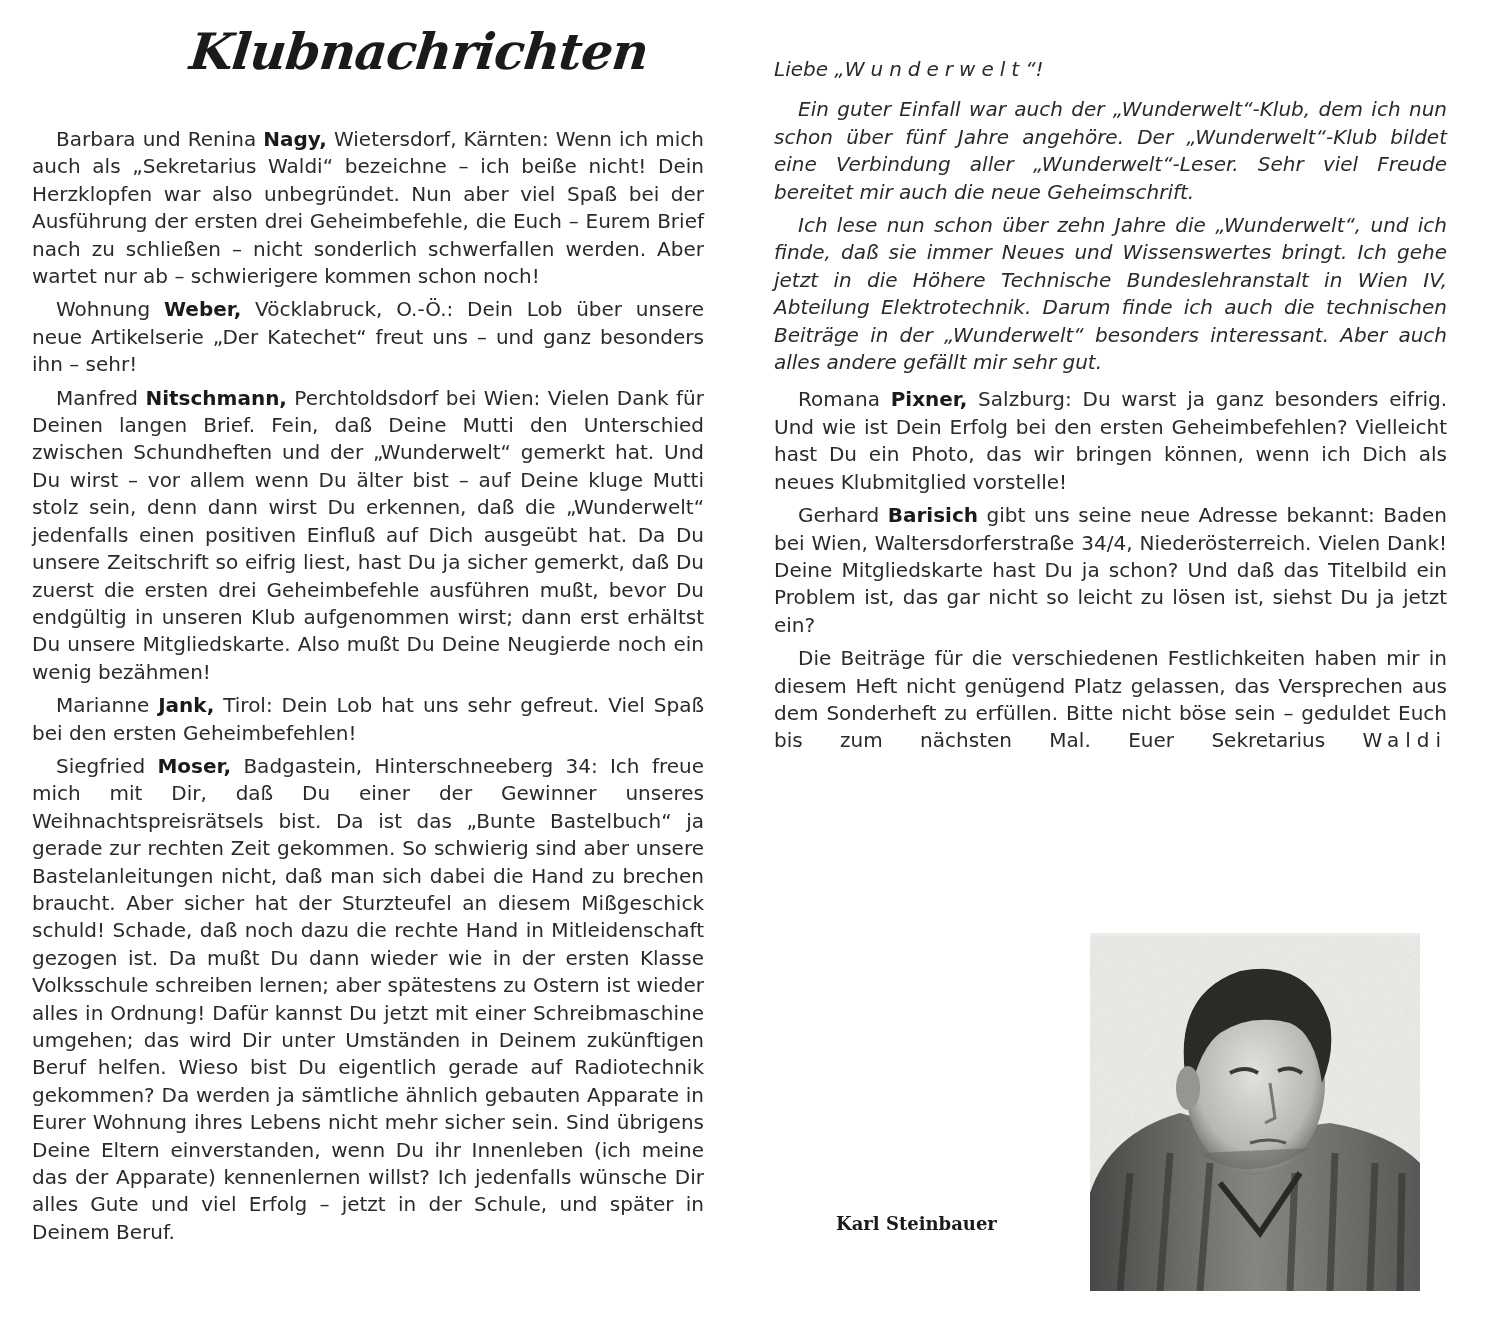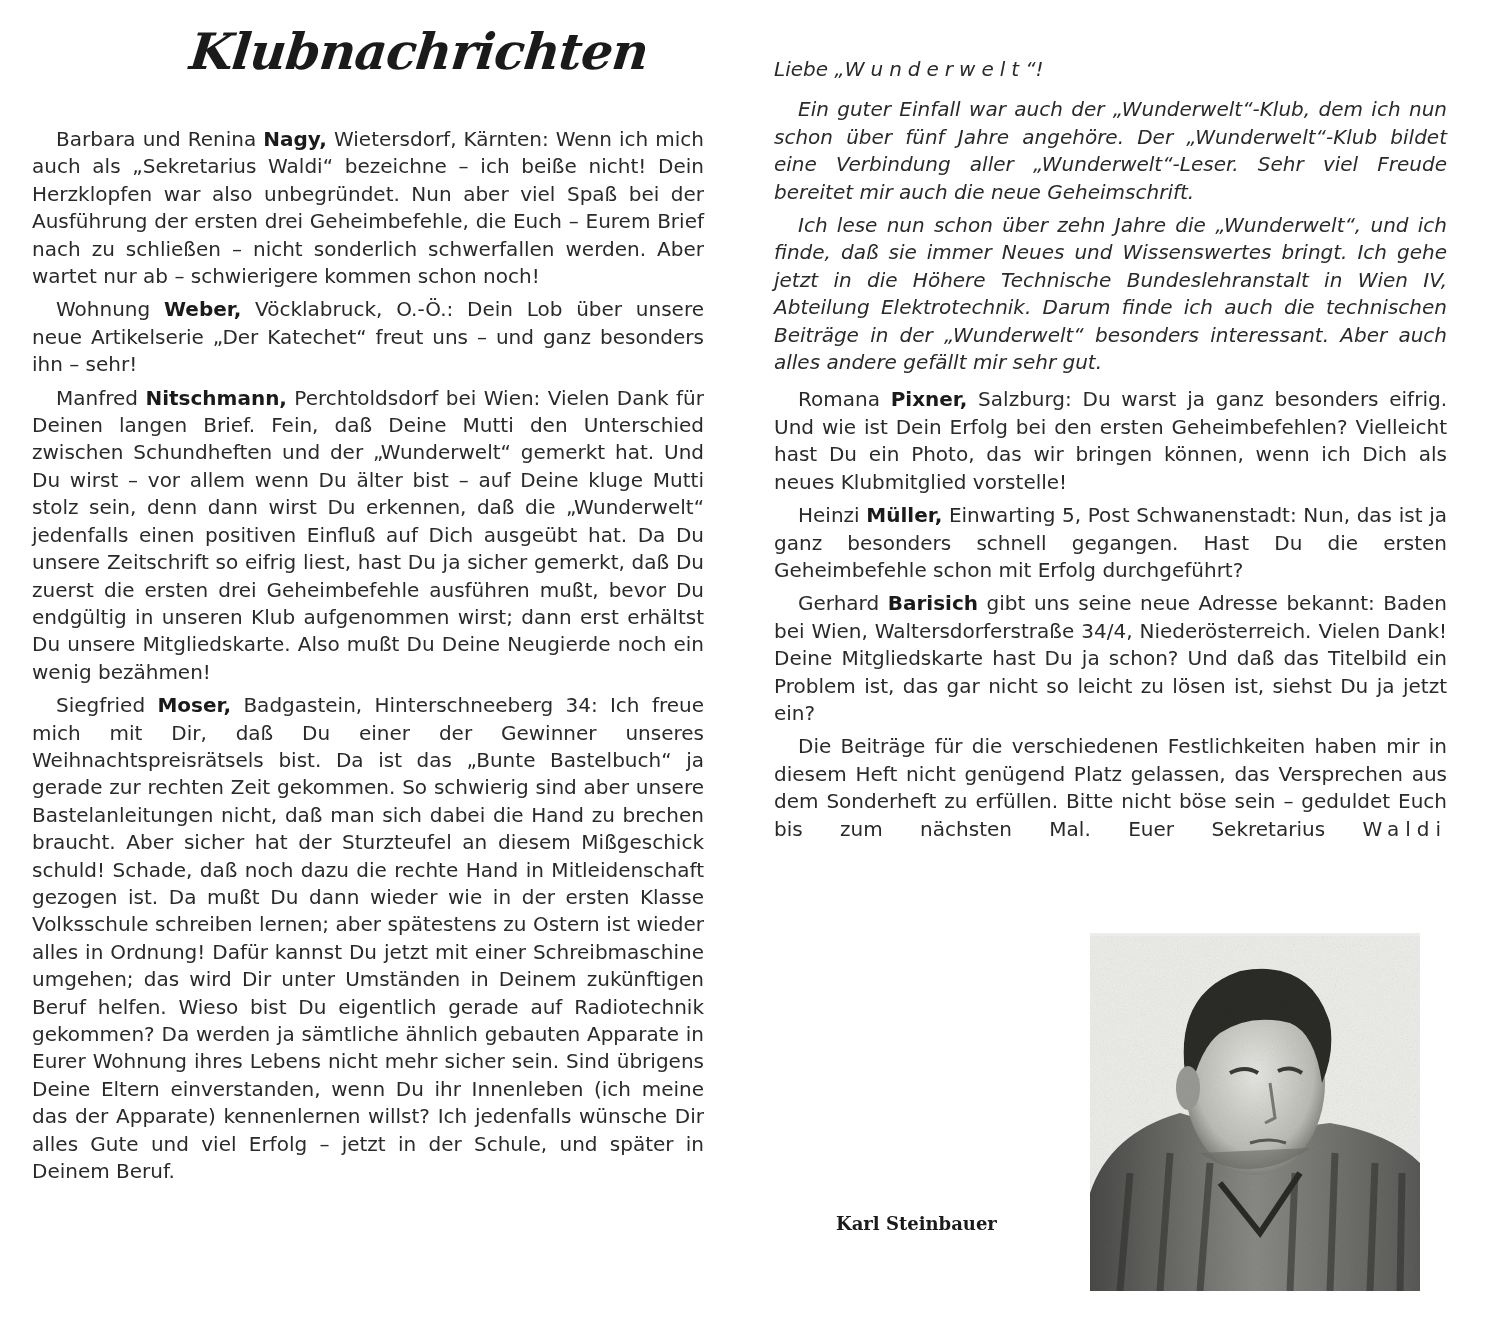--- a/index.html
+++ b/index.html
@@ -32,32 +32,32 @@
 </style>
 </head>
 <body>
 
 <div class="page-title">Klubnachrichten</div>
 
 <div class="col col-left">
   <p class="para"><span>Barbara und Renina </span><b>Nagy,</b><span> Wietersdorf, Kärnten: Wenn ich mich auch als „Sekretarius Waldi“ bezeichne – ich beiße nicht! Dein Herzklopfen war also unbegründet. Nun aber viel Spaß bei der Ausführung der ersten drei Geheimbefehle, die Euch – Eurem Brief nach zu schließen – nicht sonderlich schwerfallen werden. Aber wartet nur ab – schwierigere kommen schon noch!</span></p>
   <p class="para"><span>Wohnung </span><b>Weber,</b><span> Vöcklabruck, O.-Ö.: Dein Lob über unsere neue Artikelserie „Der Katechet“ freut uns – und ganz besonders ihn – sehr!</span></p>
   <p class="para"><span>Manfred </span><b>Nitschmann,</b><span> Perchtoldsdorf bei Wien: Vielen Dank für Deinen langen Brief. Fein, daß Deine Mutti den Unterschied zwischen Schundheften und der „Wunderwelt“ gemerkt hat. Und Du wirst – vor allem wenn Du älter bist – auf Deine kluge Mutti stolz sein, denn dann wirst Du erkennen, daß die „Wunderwelt“ jedenfalls einen positiven Einfluß auf Dich ausgeübt hat. Da Du unsere Zeitschrift so eifrig liest, hast Du ja sicher gemerkt, daß Du zuerst die ersten drei Geheimbefehle ausführen mußt, bevor Du endgültig in unseren Klub aufgenommen wirst; dann erst erhältst Du unsere Mitgliedskarte. Also mußt Du Deine Neugierde noch ein wenig bezähmen!</span></p>
+  <p class="para"><span>Marianne </span><b>Jank,</b><span> Tirol: Dein Lob hat uns sehr gefreut. Viel Spaß bei den ersten Geheimbefehlen!</span></p>
   <p class="para"><span>Siegfried </span><b>Moser,</b><span> Badgastein, Hinterschneeberg 34: Ich freue mich mit Dir, daß Du einer der Gewinner unseres Weihnachtspreisrätsels bist. Da ist das „Bunte Bastelbuch“ ja gerade zur rechten Zeit gekommen. So schwierig sind aber unsere Bastelanleitungen nicht, daß man sich dabei die Hand zu brechen braucht. Aber sicher hat der Sturzteufel an diesem Mißgeschick schuld! Schade, daß noch dazu die rechte Hand in Mitleidenschaft gezogen ist. Da mußt Du dann wieder wie in der ersten Klasse Volksschule schreiben lernen; aber spätestens zu Ostern ist wieder alles in Ordnung! Dafür kannst Du jetzt mit einer Schreibmaschine umgehen; das wird Dir unter Umständen in Deinem zukünftigen Beruf helfen. Wieso bist Du eigentlich gerade auf Radiotechnik gekommen? Da werden ja sämtliche ähnlich gebauten Apparate in Eurer Wohnung ihres Lebens nicht mehr sicher sein. Sind übrigens Deine Eltern einverstanden, wenn Du ihr Innenleben (ich meine das der Apparate) kennenlernen willst? Ich jedenfalls wünsche Dir alles Gute und viel Erfolg – jetzt in der Schule, und später in Deinem Beruf.</span></p>
 </div>
 
 <div class="col col-right">
   <div class="letter">
     <p class="salutation"><span>Liebe „</span><span class="spaced">Wunderwelt</span><span>“!</span></p>
     <p class="para">Ein guter Einfall war auch der „Wunderwelt“-Klub, dem ich nun schon über fünf Jahre angehöre. Der „Wunderwelt“-Klub bildet eine Verbindung aller „Wunderwelt“-Leser. Sehr viel Freude bereitet mir auch die neue Geheimschrift.</p>
     <p class="para">Ich lese nun schon über zehn Jahre die „Wunderwelt“, und ich finde, daß sie immer Neues und Wissenswertes bringt. Ich gehe jetzt in die Höhere Technische Bundeslehranstalt in Wien IV, Abteilung Elektrotechnik. Darum finde ich auch die technischen Beiträge in der „Wunderwelt“ besonders interessant. Aber auch alles andere gefällt mir sehr gut.</p>
   </div>
   <div class="gap"></div>
   <p class="para"><span>Romana </span><b>Pixner,</b><span> Salzburg: Du warst ja ganz besonders eifrig. Und wie ist Dein Erfolg bei den ersten Geheimbefehlen? Vielleicht hast Du ein Photo, das wir bringen können, wenn ich Dich als neues Klubmitglied vorstelle!</span></p>
-  <p class="para"><span>Heinzi </span><b>Müller,</b><span> Einwarting 5, Post Schwanenstadt: Nun, das ist ja ganz besonders schnell gegangen. Hast Du die ersten Geheimbefehle schon mit Erfolg durchgeführt?</span></p>
   <p class="para"><span>Gerhard </span><b>Barisich</b><span> gibt uns seine neue Adresse bekannt: Baden bei Wien, Waltersdorferstraße 34/4, Niederösterreich. Vielen Dank! Deine Mitgliedskarte hast Du ja schon? Und daß das Titelbild ein Problem ist, das gar nicht so leicht zu lösen ist, siehst Du ja jetzt ein?</span></p>
   <p class="para signature-line"><span>Die Beiträge für die verschiedenen Festlichkeiten haben mir in diesem Heft nicht genügend Platz gelassen, das Versprechen aus dem Sonderheft zu erfüllen. Bitte nicht böse sein – geduldet Euch bis zum nächsten Mal.</span> <span class="signature"><span>Euer Sekretarius </span><span class="spaced">Waldi</span></span></p>
 </div>
 
 <div class="caption">Karl Steinbauer</div>
 
 <div class="photo">
   <svg width="330" height="358" viewBox="0 0 330 358">
     <defs>
       <filter id="grain">

